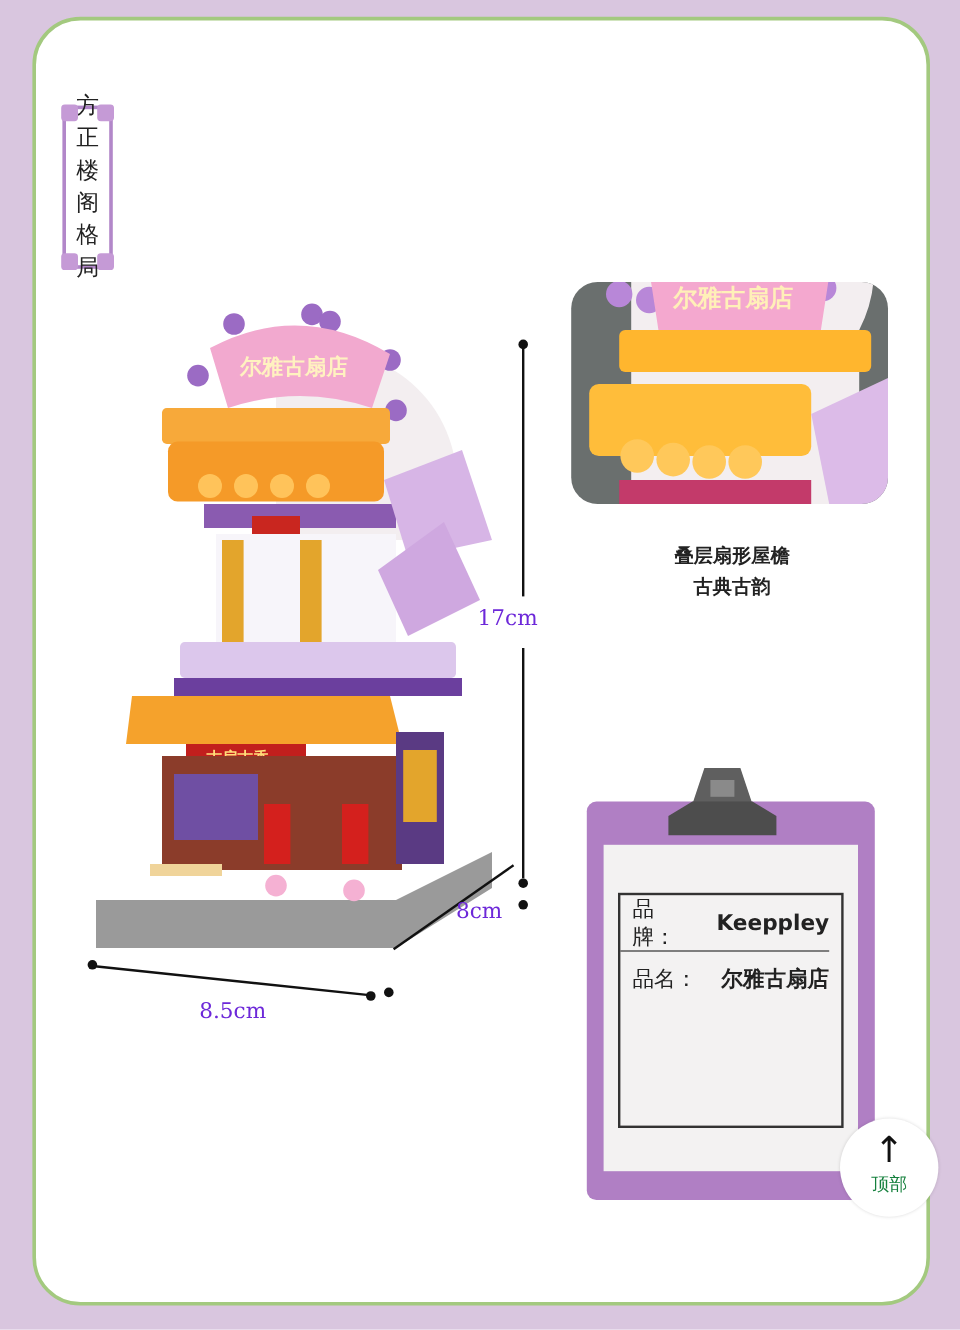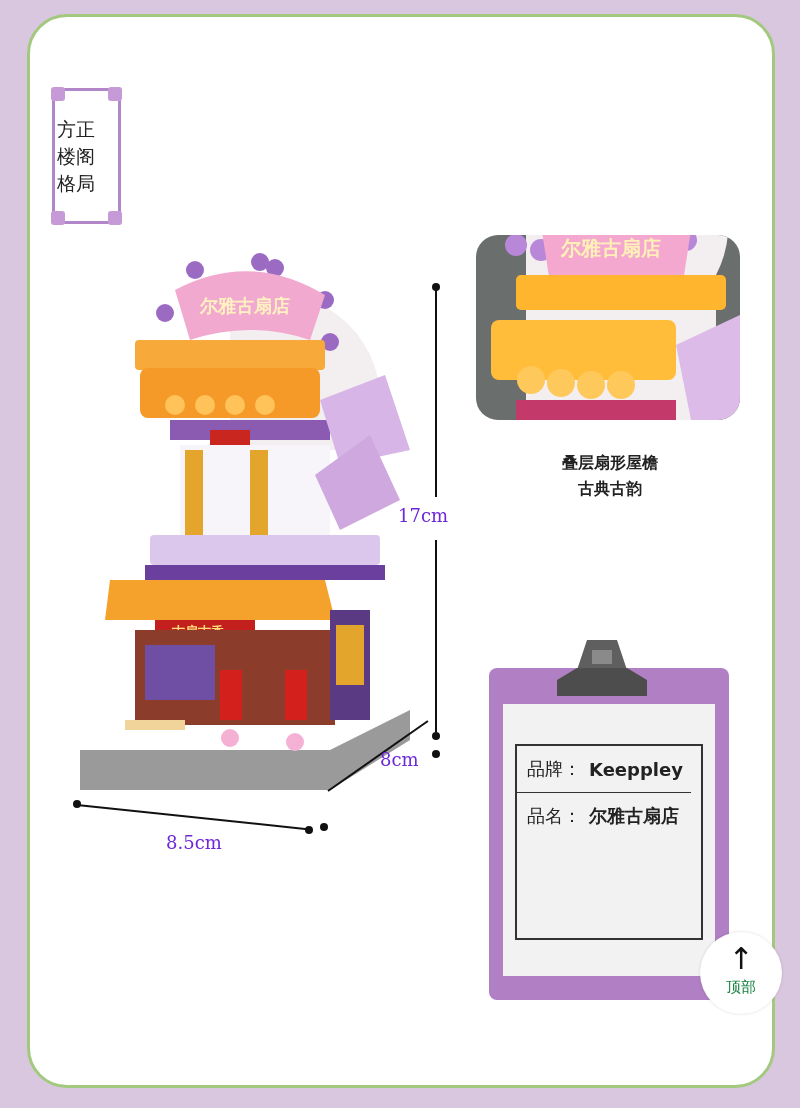--- a/index.html
+++ b/index.html
@@ -1,33 +1,33 @@
 <!DOCTYPE html>
 <html><head>
 <meta charset="utf-8">
 <style>
   html,body{margin:0;padding:0;}
   body{width:800px;height:1108px;background:#d9c6df;position:relative;overflow:hidden;font-family:"DejaVu Serif",serif;}
   .card{position:absolute;left:27px;top:14px;width:748px;height:1074px;background:#fff;border:3px solid #a3c97f;border-radius:40px;box-sizing:border-box;}
-  .label-box{position:absolute;left:52px;top:88px;width:69px;height:136px;border:3px solid #b287c9;box-sizing:border-box;display:flex;align-items:center;justify-content:flex-start;}
+  .label-box{position:absolute;left:52px;top:88px;width:42px;height:136px;border:3px solid #b287c9;box-sizing:border-box;display:flex;align-items:center;justify-content:flex-start;}
   .label-box .corner{position:absolute;width:14px;height:14px;background:#c59ad6;border-radius:3px;}
   .label-box .tl{left:-4px;top:-4px}.label-box .tr{right:-4px;top:-4px}.label-box .bl{left:-4px;bottom:-4px}.label-box .br{right:-4px;bottom:-4px}
   .label-box .txt{font-size:19px;line-height:27px;color:#222;width:42px;text-align:center;font-family:"DejaVu Serif",serif;letter-spacing:0px;}
   .product{position:absolute;left:80px;top:250px;width:340px;height:560px;}
   .dim-line{position:absolute;background:#111;}
   .dot{position:absolute;width:8px;height:8px;border-radius:50%;background:#111;}
   .dim-text{position:absolute;font-family:"DejaVu Serif",serif;font-size:18px;color:#6d28d9;}
   .inset{position:absolute;left:476px;top:235px;width:264px;height:185px;background:#6a6f6e;border-radius:22px;overflow:hidden;}
   .caption{position:absolute;left:520px;top:450px;width:180px;text-align:center;font-size:16px;line-height:26px;color:#222;font-weight:bold;}
   .clipboard{position:absolute;left:489px;top:668px;width:240px;height:332px;background:#b07fc4;border-radius:8px;}
   .paper{position:absolute;left:14px;top:36px;width:212px;height:272px;background:#f3f2f2;}
   .spec{position:absolute;left:26px;top:76px;width:188px;height:196px;border:2px solid #333;box-sizing:border-box;font-family:"DejaVu Sans",sans-serif;}
   .spec-row{height:46px;display:flex;align-items:center;padding-left:10px;font-size:18px;color:#222;border-bottom:1.5px solid #333;margin:0 10px 0 0;}
   .spec-row:last-child{border-bottom:none;}
-  .spec-row .v{font-weight:bold;margin-left:8px;}
+  .spec-row .v{font-weight:bold;margin-left:20px;}
   .clip{position:absolute;left:58px;top:-28px;width:110px;height:60px;}
   .top-btn{position:absolute;left:700px;top:932px;width:82px;height:82px;border-radius:50%;background:#fff;box-shadow:0 0 3px rgba(0,0,0,0.15);text-align:center;font-family:"DejaVu Sans",sans-serif;}
   .top-btn .arrow{font-size:30px;line-height:30px;margin-top:12px;color:#111;}
   .top-btn .lbl{font-size:15px;color:#15803d;margin-top:4px;}
 </style>
 </head>
 <body>
 
 <div class="card"></div>
 

